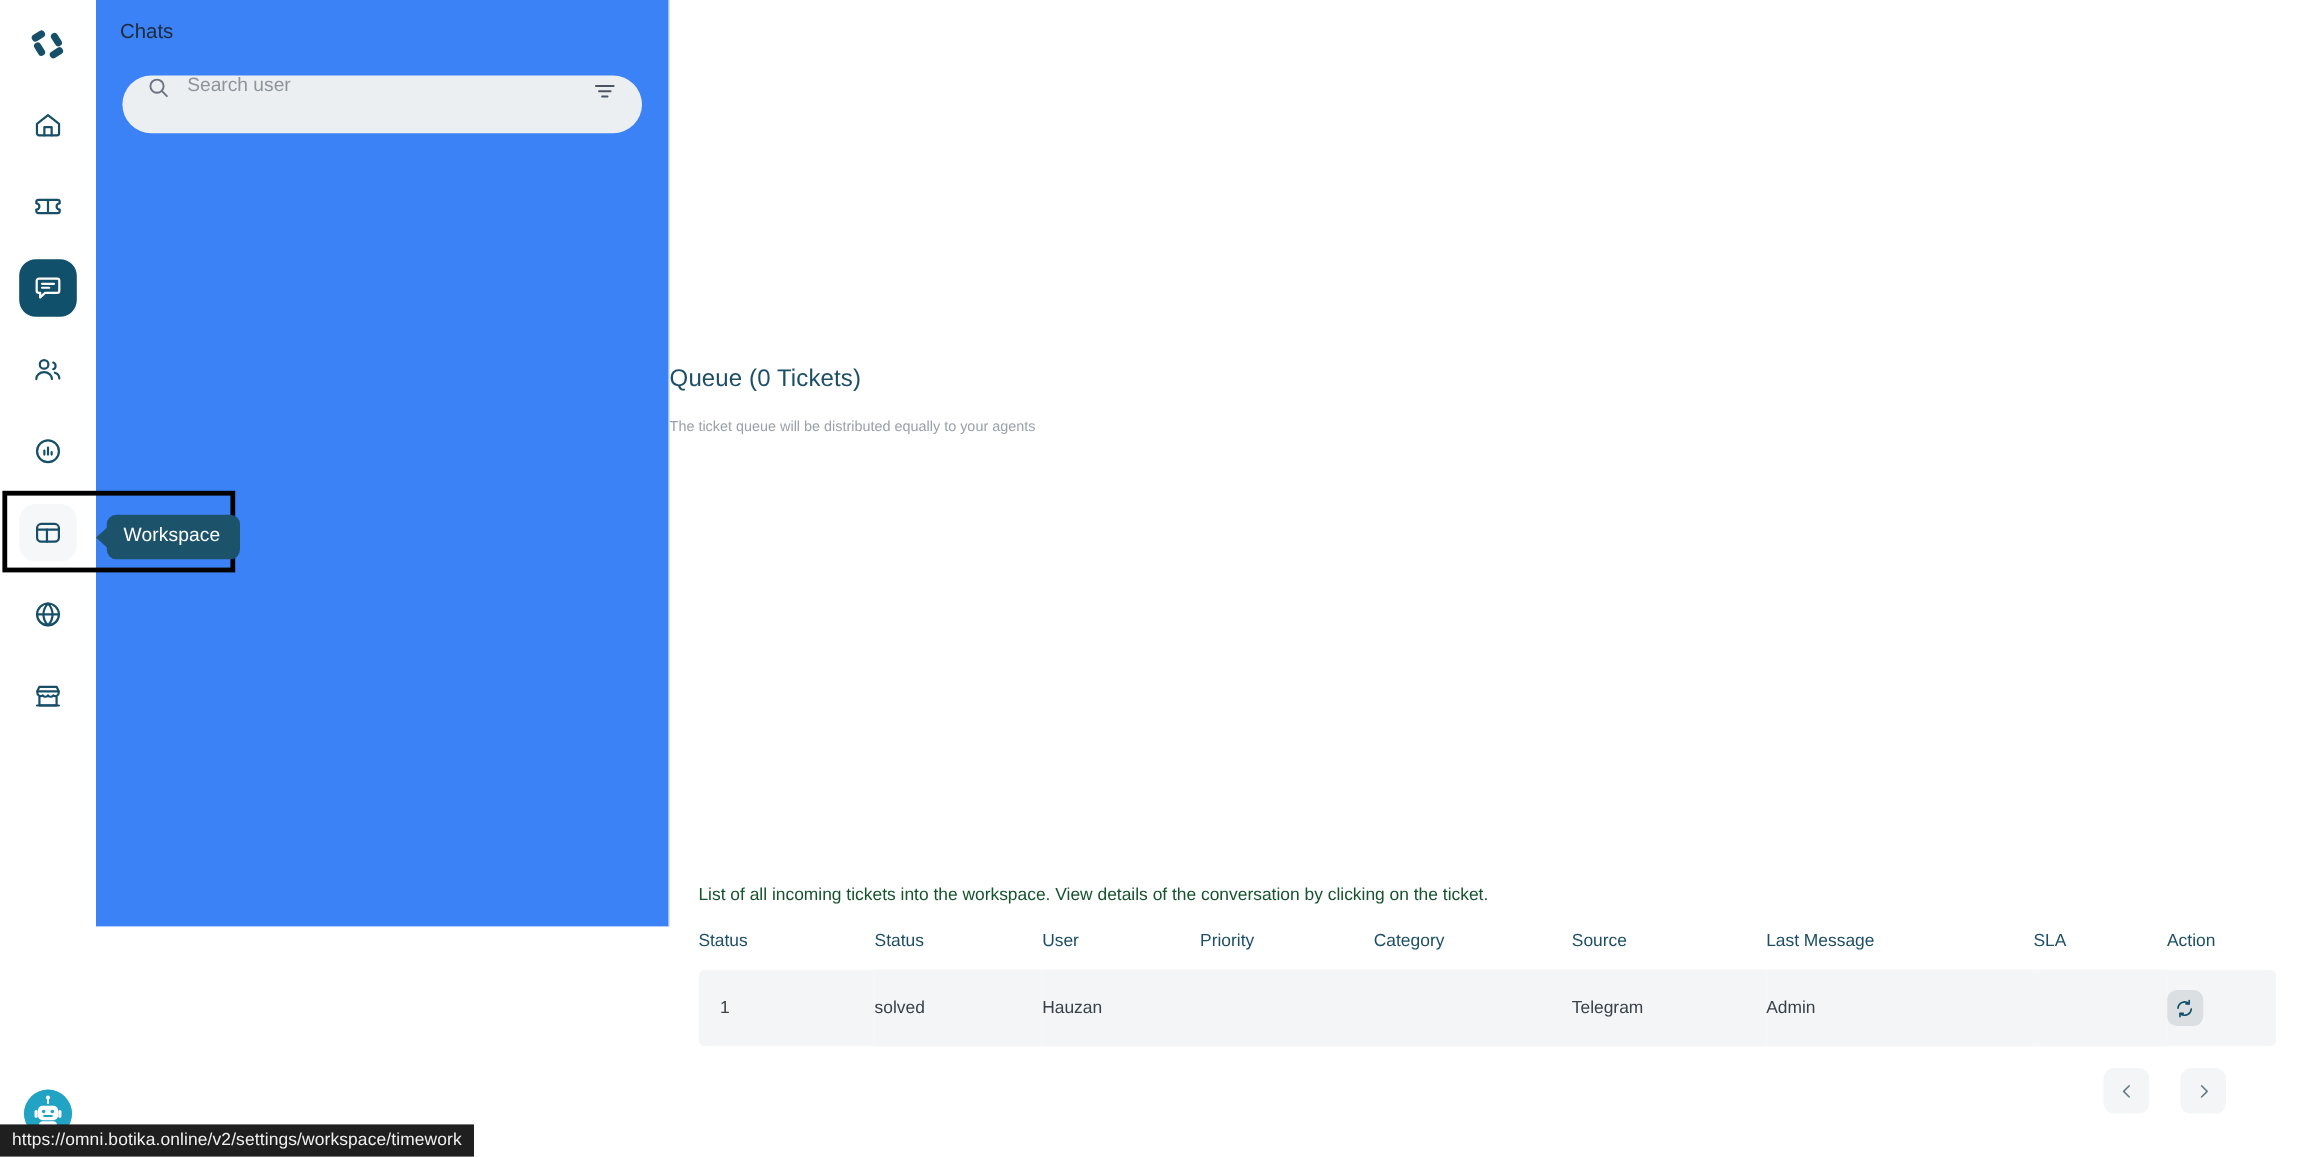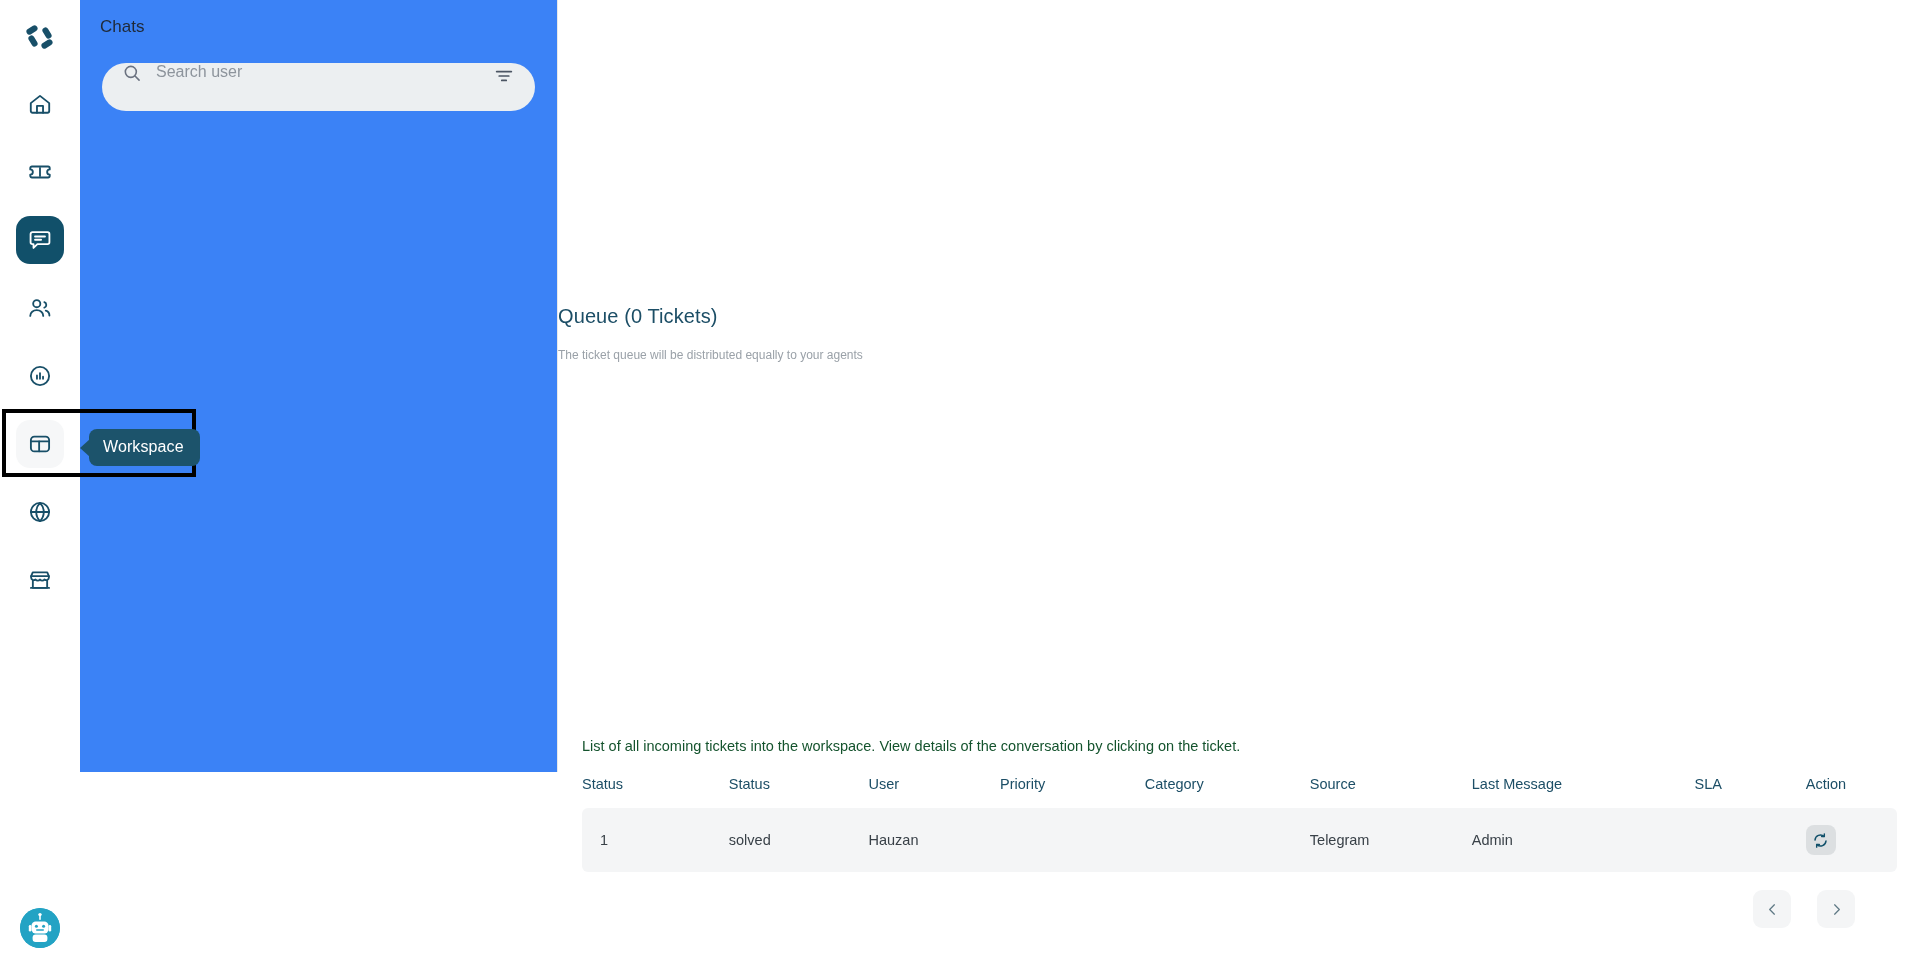--- a/index.html
+++ b/index.html
@@ -463,14 +463,15 @@
         </button>
         <button class="pager-btn">
           <svg width="15" height="15" viewBox="0 0 24 24" fill="none" stroke="#5f7985" stroke-width="2" stroke-linecap="round" stroke-linejoin="round">
             <path d="M9 4.5 16.5 12 9 19.5"></path>
           </svg>
         </button>
       </div>
     </section>
   </main>
 
+  <div class="status-bar">https://omni.botika.online/v2/settings/workspace/timework</div>
 
 </div>
 
 </body></html>

